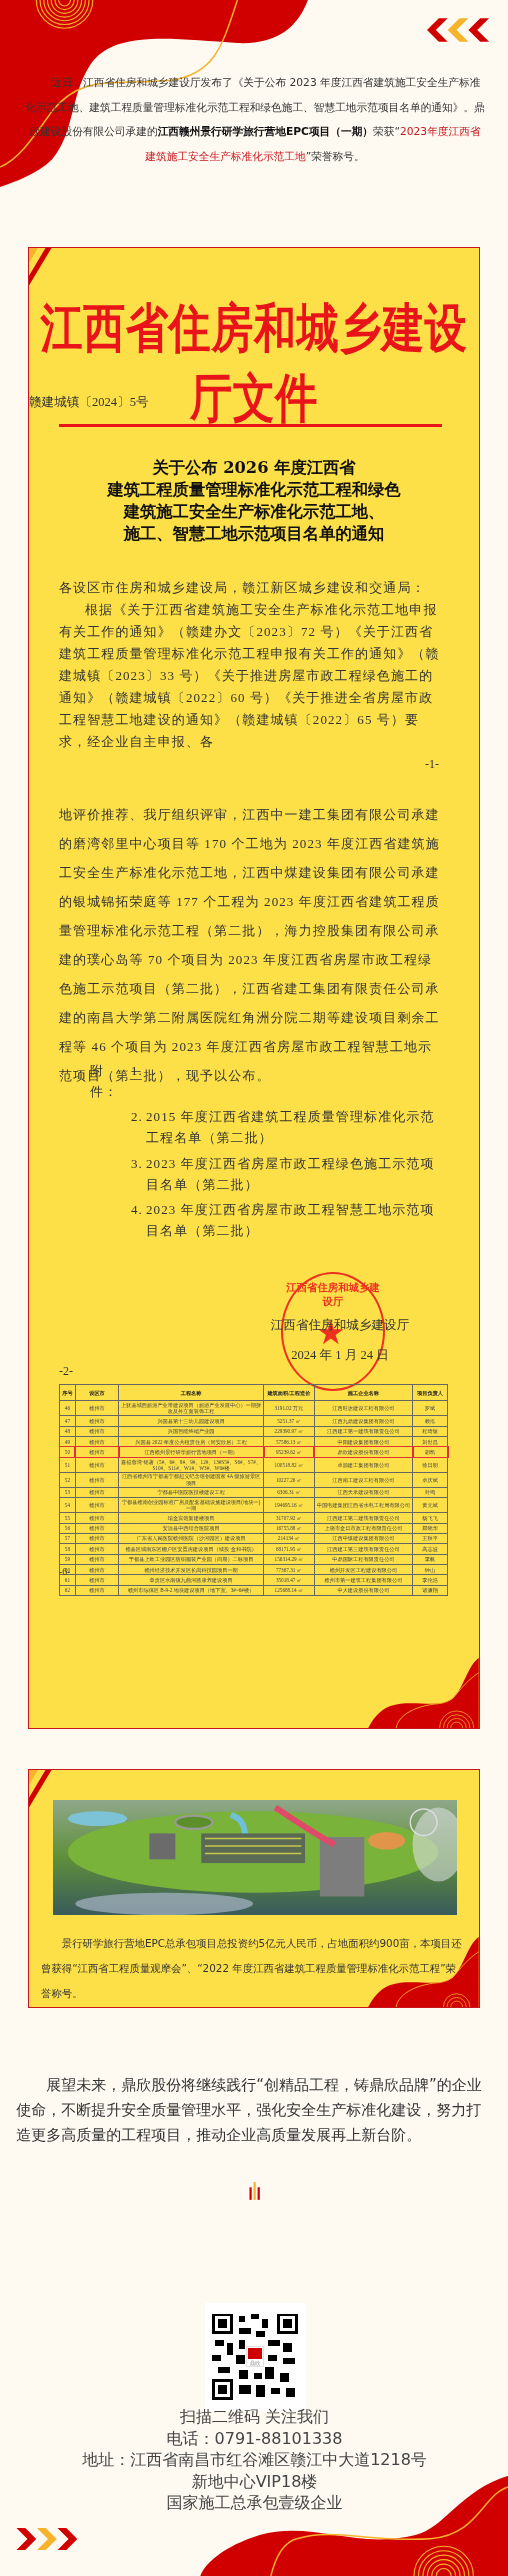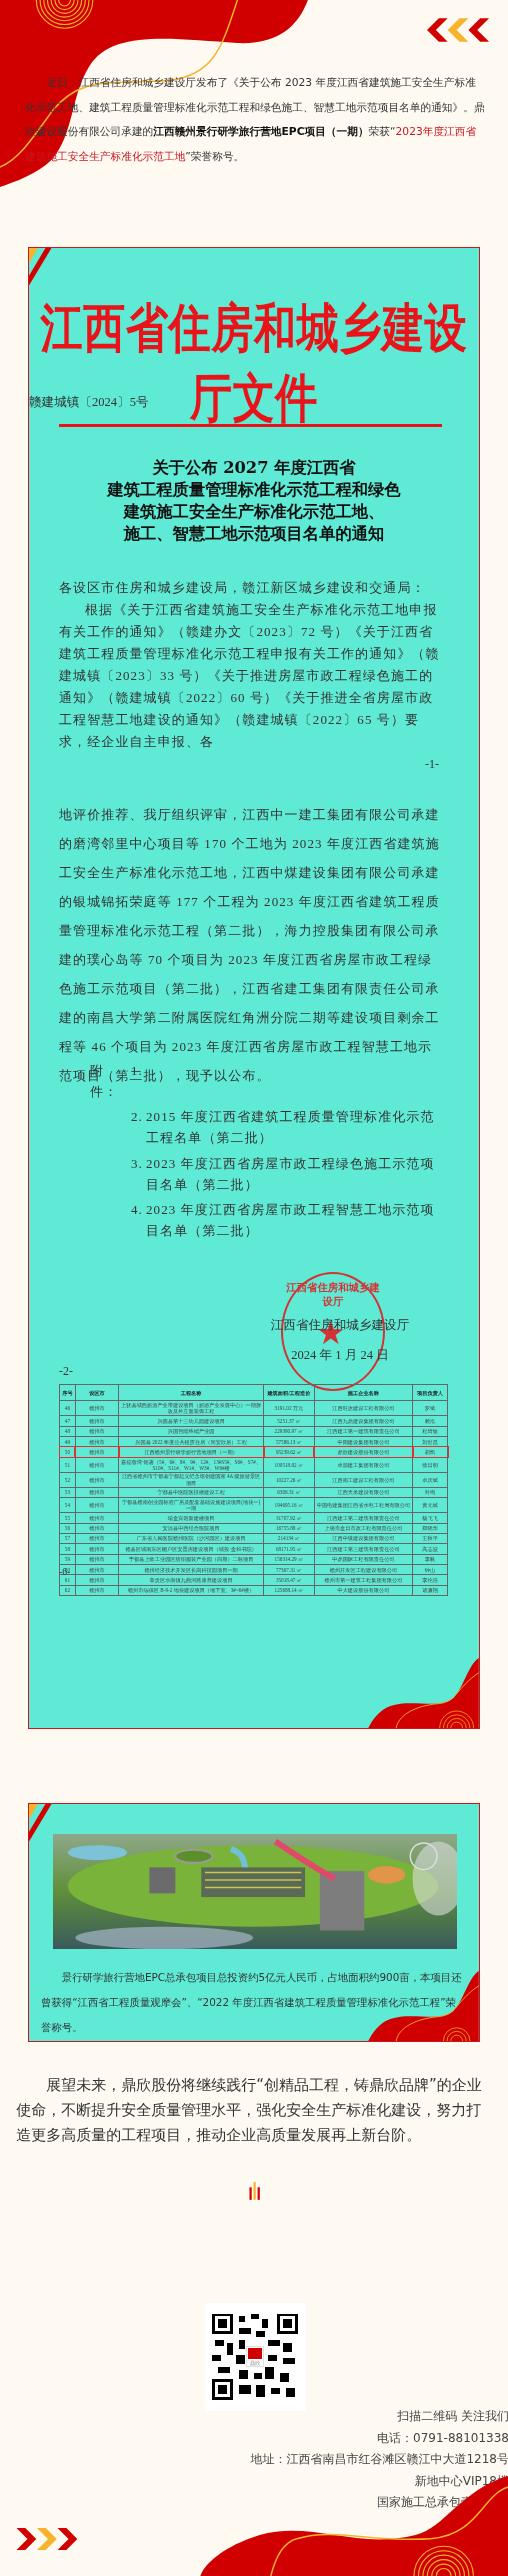--- a/index.html
+++ b/index.html
@@ -4,26 +4,26 @@
 <style>
   * { box-sizing: border-box; margin: 0; padding: 0; }
   html, body { width: 509px; background: #fefaf2; }
   body { font-family: "DejaVu Sans", "Liberation Sans", sans-serif; color: #333; position: relative; overflow-x: hidden; }
   .page { position: relative; width: 509px; height: 2576px; background: #fefaf2; }
 
   
   .hdr-deco { position: absolute; left: 0; top: 0; width: 509px; height: 193px; }
   .chev { position: absolute; }
 
-  .intro { position: absolute; left: 25px; top: 71px; width: 460px; font-size: 10.7px; line-height: 24.5px; color: #333; text-indent: 2em; }
+  .intro { position: absolute; left: 25px; top: 71px; width: 460px; font-size: 10.7px; line-height: 24.5px; color: #333; text-indent: 2em; text-align: center; }
   .intro b { color: #111; font-weight: bold; }
   .intro .red { color: #c8161d; }
 
   
-  .frame { position: absolute; left: 28px; width: 452px; border: 1.1px solid #c8161d; background: #5eead4; overflow: hidden; }
+  .frame { position: absolute; left: 28px; width: 452px; border: 1.1px solid #c8161d; background: #fde047; overflow: hidden; }
   .frame .corner { position: absolute; left: 0; top: 0; }
   .doc1 { top: 247px; height: 1482px; }
   .doc-head { position: absolute; left: 0; right: 0; top: 59px; text-align: center; color: #e8141a; font-family: "DejaVu Serif", "Liberation Serif", serif; font-size: 42px; font-weight: bold; letter-spacing: 0.7px; transform: scaleY(1.25); }
   .doc-no { position: absolute; left: 0; right: 0; top: 146px; text-align: left; font-family: "Liberation Serif", "DejaVu Serif", serif; font-size: 12.6px; color: #333; }
   .doc-rule { position: absolute; left: 30px; right: 37px; top: 176px; height: 3px; background: #e8141a; }
   .doc-title { position: absolute; left: 0; right: 0; top: 209px; text-align: center; font-family: "DejaVu Serif", "Liberation Serif", serif; font-weight: bold; font-size: 16.3px; line-height: 22px; color: #111; }
   .doc-body { position: absolute; left: 30px; width: 385px; font-family: "Liberation Serif", "DejaVu Serif", serif; font-size: 13px; line-height: 22px; color: #333; letter-spacing: 1.1px; }
   .doc-body p.ind { text-indent: 2em; }
   .pg { position: absolute; font-family: "Liberation Serif", serif; font-size: 12px; color: #333; }
 
@@ -38,30 +38,30 @@
   .seal .star { position: absolute; left: 33px; top: 39px; font-size: 33px; color: #e8141a; }
   .seal .ring { position: absolute; left: 0; right: 0; top: 7.4px; text-align: center; color: #e8141a; font-family: "DejaVu Serif", serif; font-weight: bold; font-size: 10.4px; }
 
   table.list { position: absolute; left: 30px; top: 1136px; width: 389px; border-collapse: collapse; font-family: "Liberation Serif", "DejaVu Serif", serif; font-size: 5.2px; color: #444; }
   table.list th, table.list td { border: 0.6px solid #666; text-align: center; padding: 0.7px 1.5px; height: 10.4px; line-height: 6.3px; }
   table.list th { font-weight: bold; color: #222; height: 16.3px; }
   table.list tr.hl td { outline: 1.1px solid #d33; outline-offset: -0.7px; }
 
   .deco-br { position: absolute; right: 0; bottom: 0; }
 
-  .doc2 { top: 1769px; height: 239px; margin-top: 34px; }
+  .doc2 { top: 1769px; height: 239px; }
   .photo { position: absolute; left: 24px; top: 30px; width: 404px; height: 115px; overflow: hidden; }
   .p2 { position: absolute; left: 12px; top: 161px; width: 423px; font-size: 10.4px; line-height: 25px; color: #333; text-indent: 2em; }
 
   .outro { position: absolute; left: 16.3px; top: 2073px; width: 477px; font-size: 15px; line-height: 25px; color: #333; text-indent: 2em; }
 
   .bars { position: absolute; left: 248px; top: 2182px; width: 13.3px; height: 18px; }
 
   .qr { position: absolute; left: 205px; top: 2303px; width: 101px; height: 108px; background: #fff; padding: 7.4px; }
-  .contact { position: absolute; left: 0; width: 509px; top: 2406px; text-align: right; font-size: 12px; line-height: 21.5px; color: #444; }
+  .contact { position: absolute; left: 0; width: 509px; top: 2406px; text-align: center; font-size: 16px; line-height: 21.5px; color: #444; }
   .foot-deco { position: absolute; left: 0; top: 2431px; width: 509px; height: 145px; }
 </style>
 </head>
 <body>
 
 <div class="page">
 
   <svg class="hdr-deco" viewBox="0 0 686 260" preserveAspectRatio="none">
     <path d="M0 0 H415 C400 40 370 60 320 58 C230 52 150 40 120 90 C95 130 100 180 70 215 C50 235 20 245 0 252 Z" fill="#d10000"></path>
     <g fill="none" stroke="#f7b32b" stroke-width="1.5">
@@ -87,21 +87,21 @@
     <svg class="corner" width="27" height="39" viewBox="0 0 36 52">
       <polygon points="0,0 12,0 0,20" fill="#f7b32b"></polygon>
       <polygon points="22,0 30,0 0,50 0,37" fill="#d10000"></polygon>
     </svg>
 
     <div class="doc-head">江西省住房和城乡建设厅文件</div>
     <div class="doc-no">赣建城镇〔2024〕5号</div>
     <div class="doc-rule"></div>
 
     <div class="doc-title">
-      <div>关于公布 2027 年度江西省</div>
+      <div>关于公布 2026 年度江西省</div>
       <div>建筑工程质量管理标准化示范工程和绿色</div>
       <div>建筑施工安全生产标准化示范工地、</div>
       <div>施工、智慧工地示范项目名单的通知</div>
     </div>
 
     <div class="doc-body" style="top:329px;">
       <p>各设区市住房和城乡建设局，赣江新区城乡建设和交通局：</p>
       <p class="ind" style="line-height:22px;">根据《关于江西省建筑施工安全生产标准化示范工地申报有关工作的通知》（赣建办文〔2023〕72 号）《关于江西省建筑工程质量管理标准化示范工程申报有关工作的通知》（赣建城镇〔2023〕33 号）《关于推进房屋市政工程绿色施工的通知》（赣建城镇〔2022〕60 号）《关于推进全省房屋市政工程智慧工地建设的通知》（赣建城镇〔2022〕65 号）要求，经企业自主申报、各</p>
     </div>
     <div class="pg" style="left:396px;top:509px;">-1-</div>

